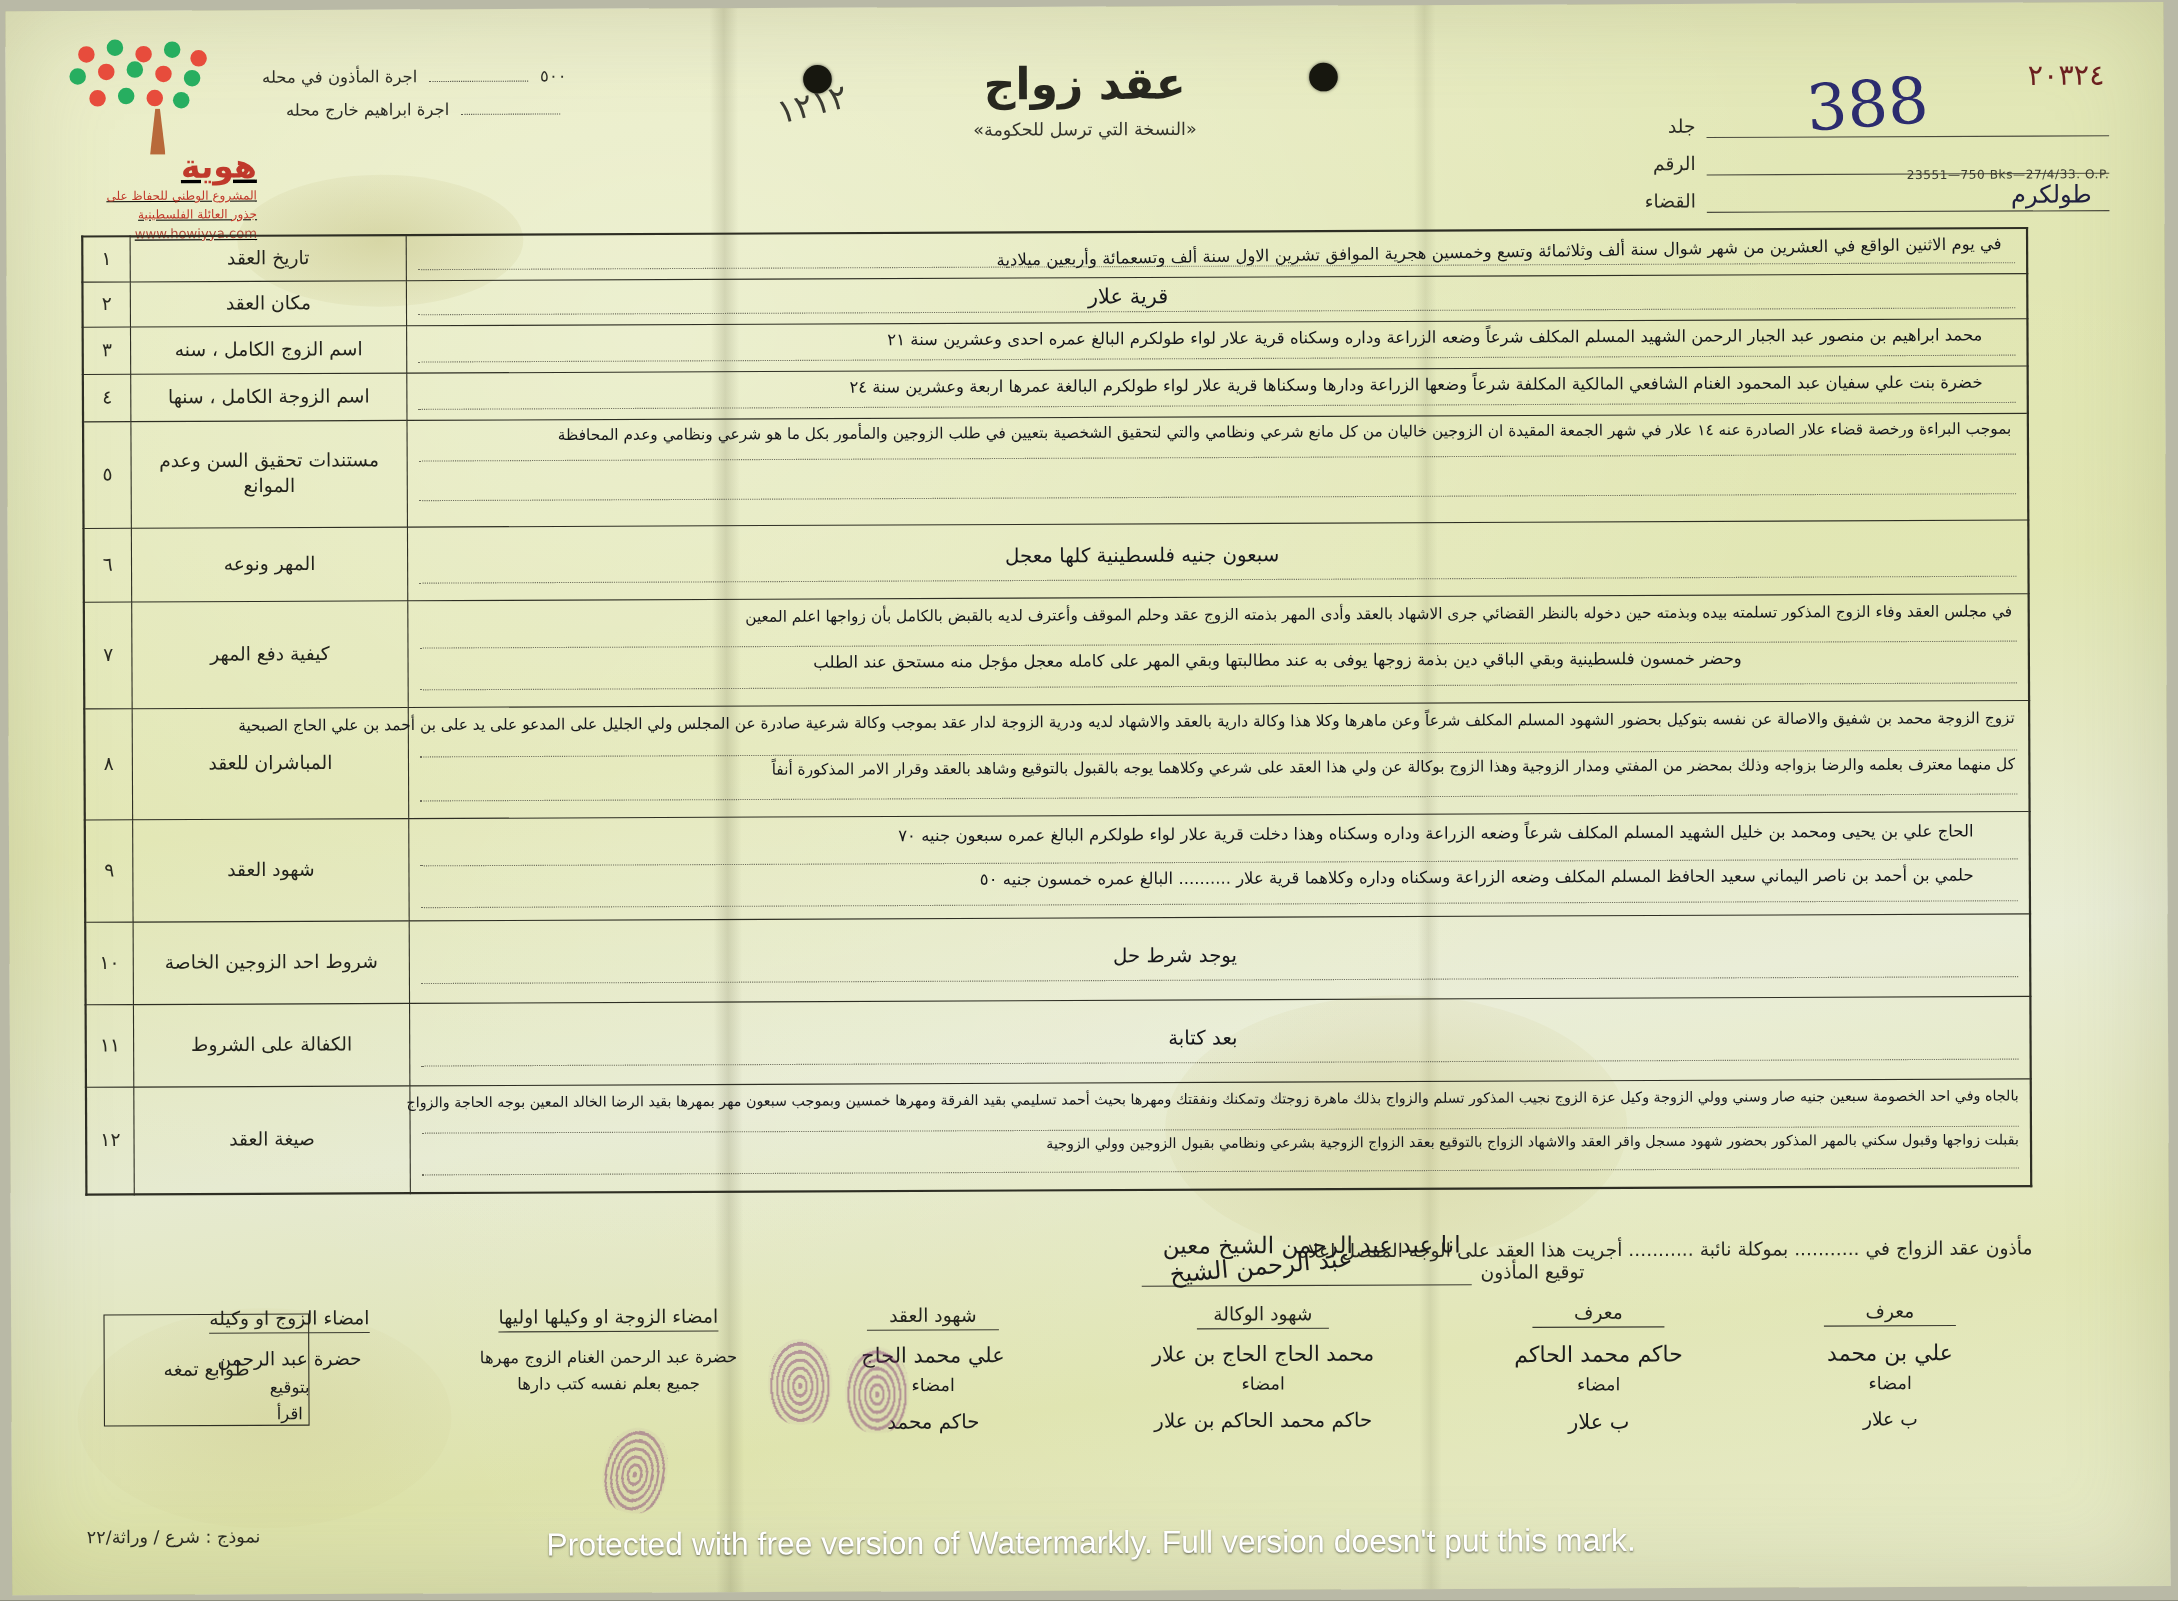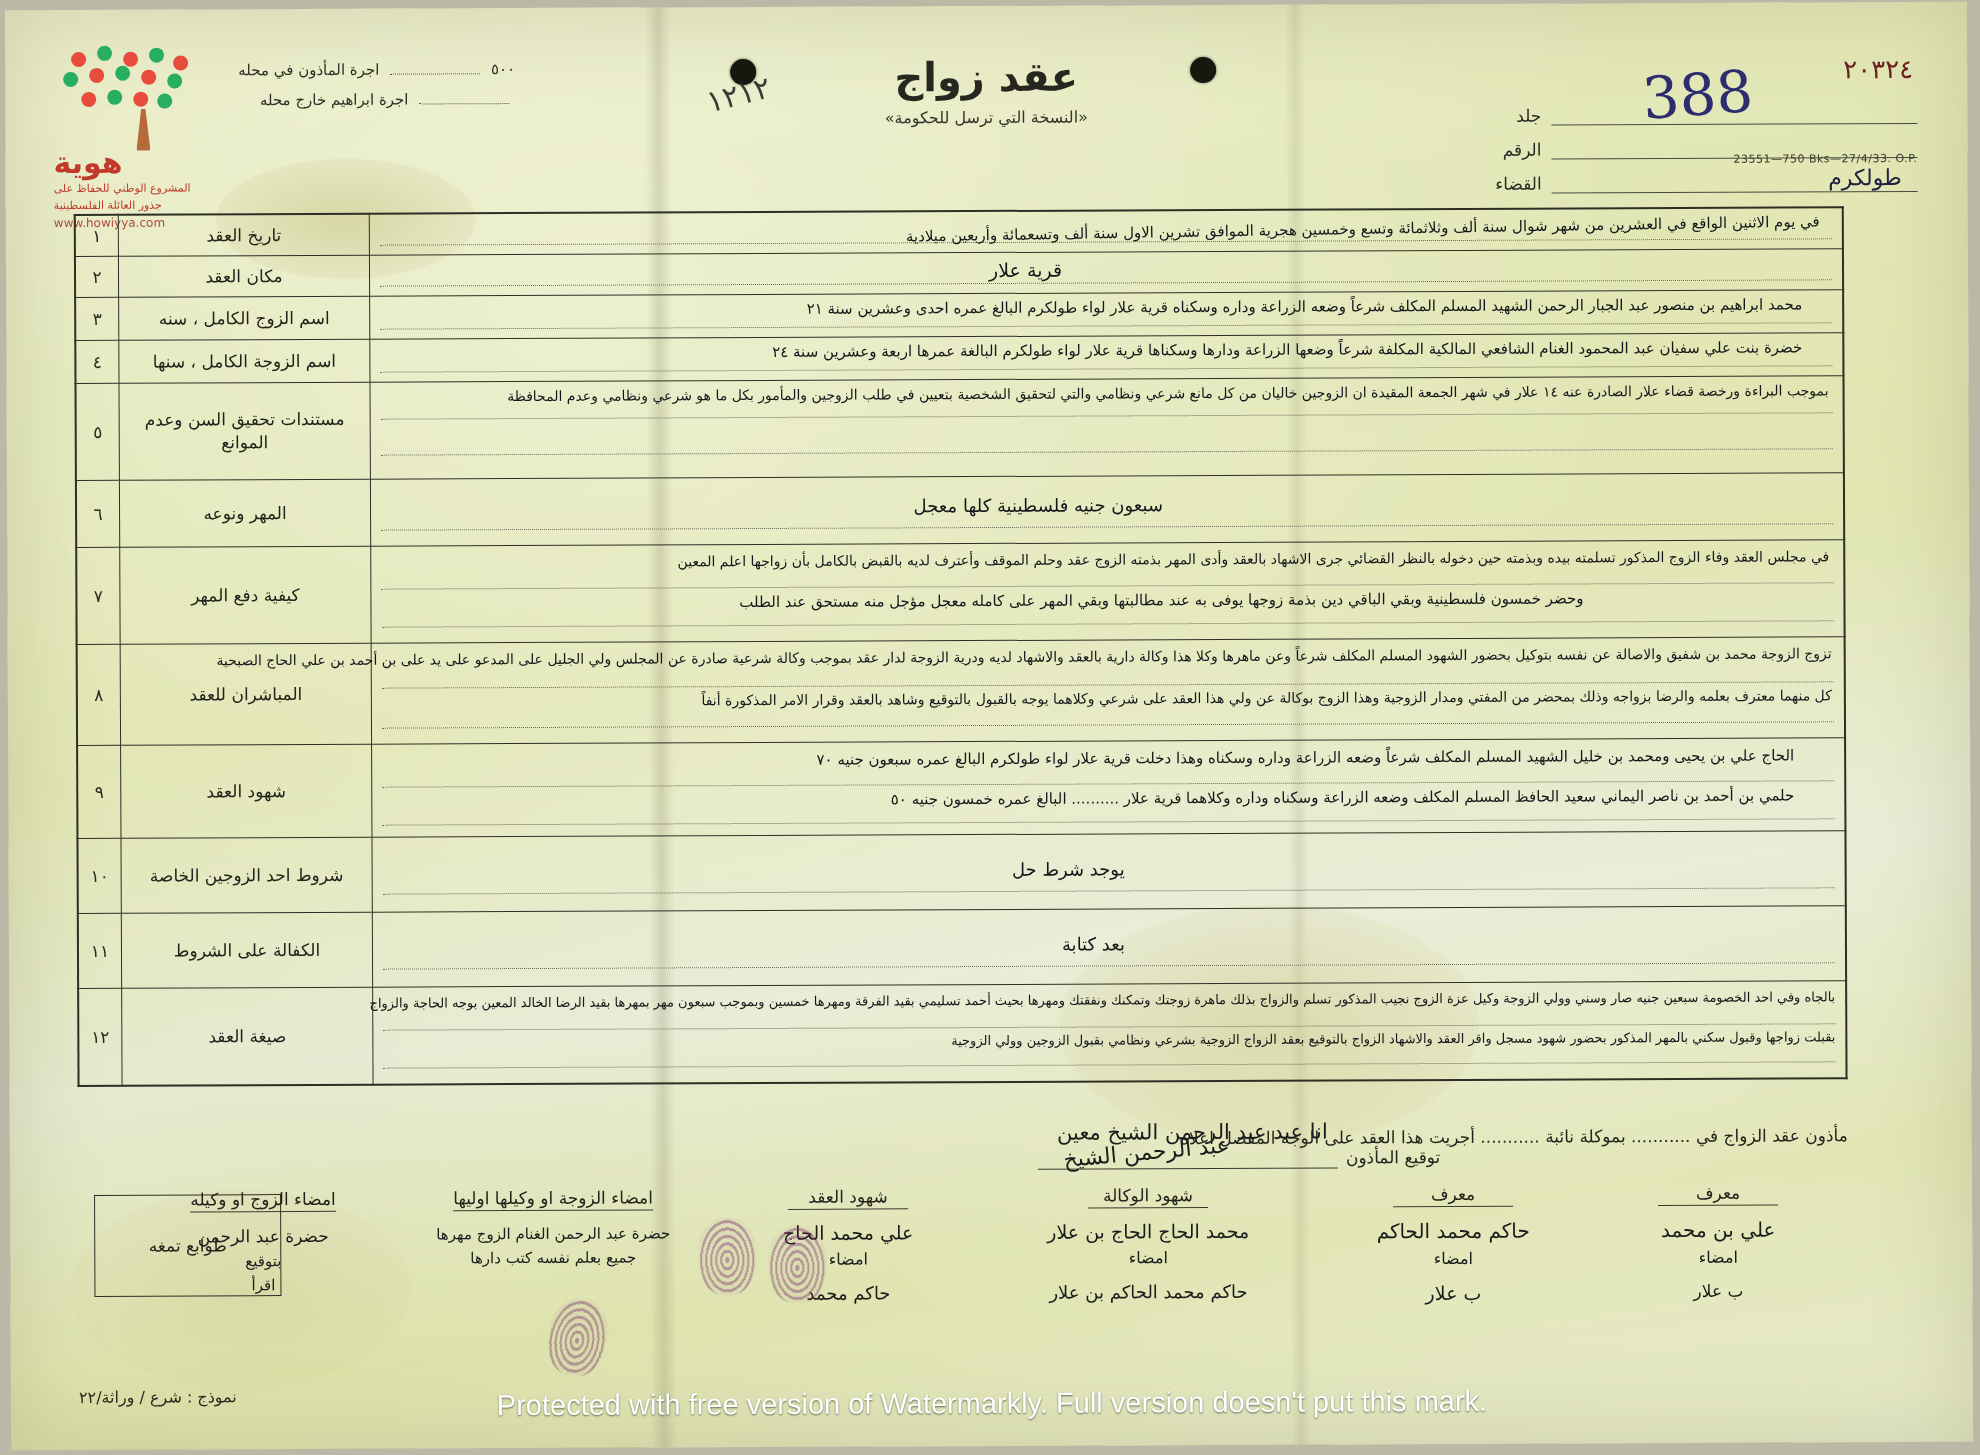--- a/index.html
+++ b/index.html
@@ -290,23 +290,24 @@
     background:
       repeating-radial-gradient(ellipse at 50% 55%, rgba(120,40,110,0.55) 0 2px, rgba(120,40,110,0.05) 2px 5px);
     opacity: 0.78;
     filter: blur(0.4px);
   }
 
   
   #logo {
     position: absolute;
     left: 48px;
-    top: 36px;
+    top: 26px;
     width: 180px;
-    text-align: left;
+    text-align: right;
+    text-decoration: underline;
   }
   #logo .tree {
     position: relative;
     height: 105px;
   }
   #logo .dot {
     position: absolute;
     width: 15px; height: 15px;
     border-radius: 50%;
   }

